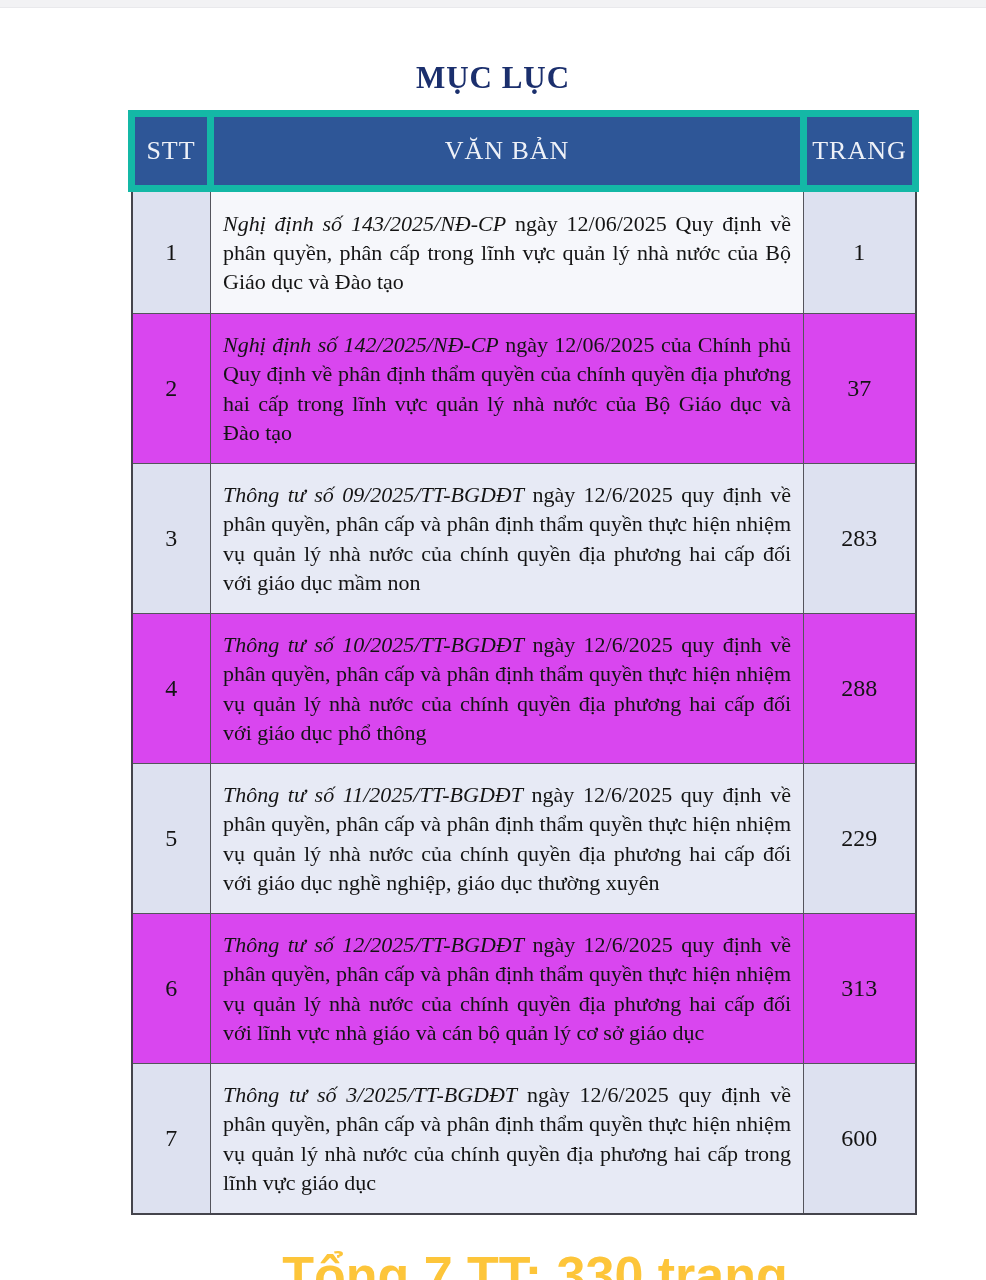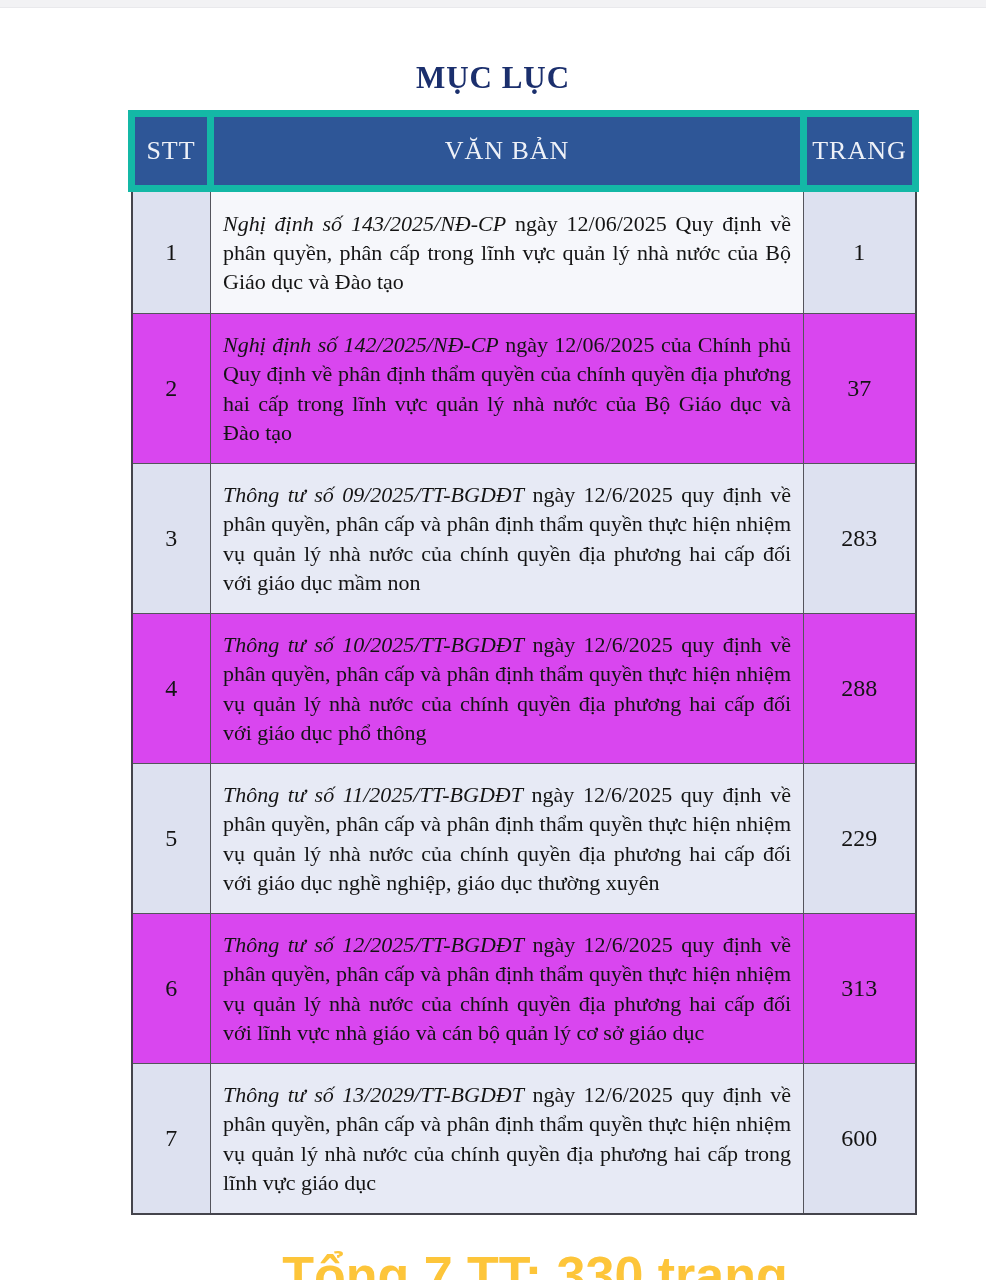--- a/index.html
+++ b/index.html
@@ -131,20 +131,20 @@
         <td class="doc"><span class="doc-label">Thông tư số 11/2025/TT-BGDĐT</span><span> ngày 12/6/2025 quy định về phân quyền, phân cấp và phân định thẩm quyền thực hiện nhiệm vụ quản lý nhà nước của chính quyền địa phương hai cấp đối với giáo dục nghề nghiệp, giáo dục thường xuyên</span></td>
         <td class="pg">229</td>
       </tr>
       <tr class="r6 even">
         <td class="stt">6</td>
         <td class="doc"><span class="doc-label">Thông tư số 12/2025/TT-BGDĐT</span><span> ngày 12/6/2025 quy định về phân quyền, phân cấp và phân định thẩm quyền thực hiện nhiệm vụ quản lý nhà nước của chính quyền địa phương hai cấp đối với lĩnh vực nhà giáo và cán bộ quản lý cơ sở giáo dục</span></td>
         <td class="pg">313</td>
       </tr>
       <tr class="r7 odd">
         <td class="stt">7</td>
-        <td class="doc"><span class="doc-label">Thông tư số 13/2029/TT-BGDĐT</span><span> ngày 12/6/2025 quy định về phân quyền, phân cấp và phân định thẩm quyền thực hiện nhiệm vụ quản lý nhà nước của chính quyền địa phương hai cấp trong lĩnh vực giáo dục</span></td>
+        <td class="doc"><span class="doc-label">Thông tư số 3/2025/TT-BGDĐT</span><span> ngày 12/6/2025 quy định về phân quyền, phân cấp và phân định thẩm quyền thực hiện nhiệm vụ quản lý nhà nước của chính quyền địa phương hai cấp trong lĩnh vực giáo dục</span></td>
         <td class="pg">600</td>
       </tr>
     </tbody>
   </table>
 
   <div class="summary">Tổng 7 TT: 330 trang</div>
 </div>
 
 </body></html>

